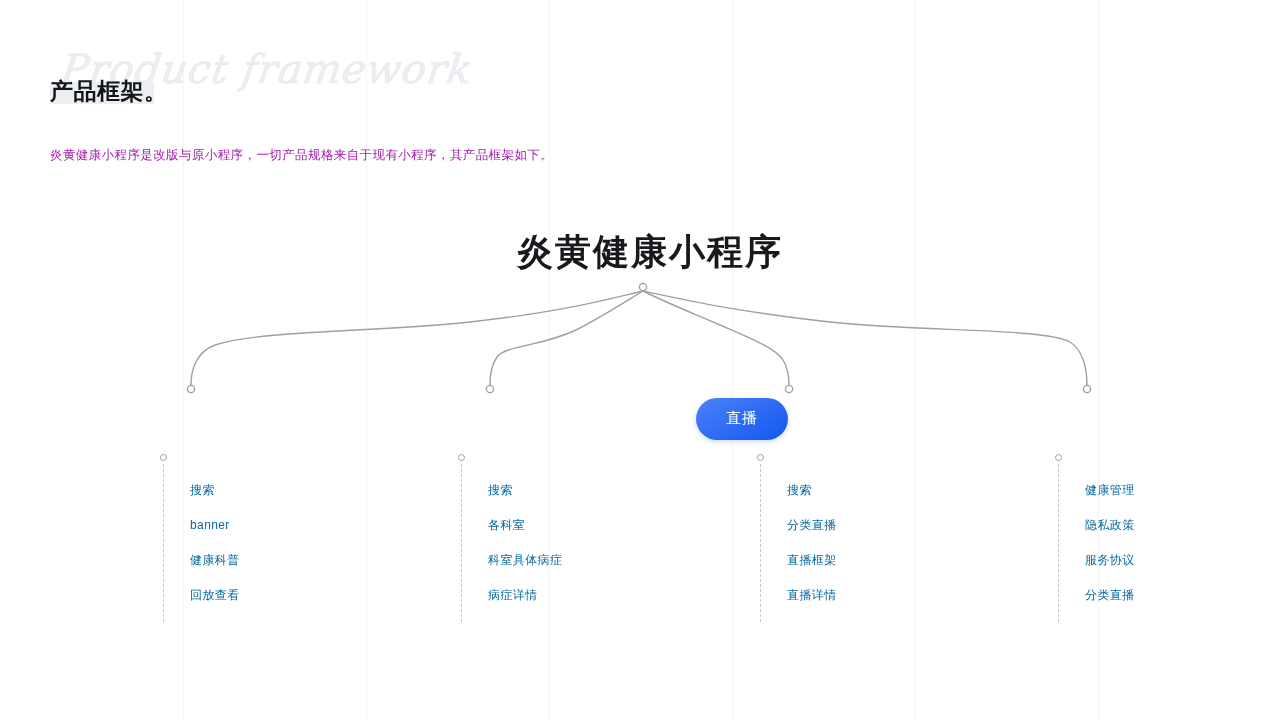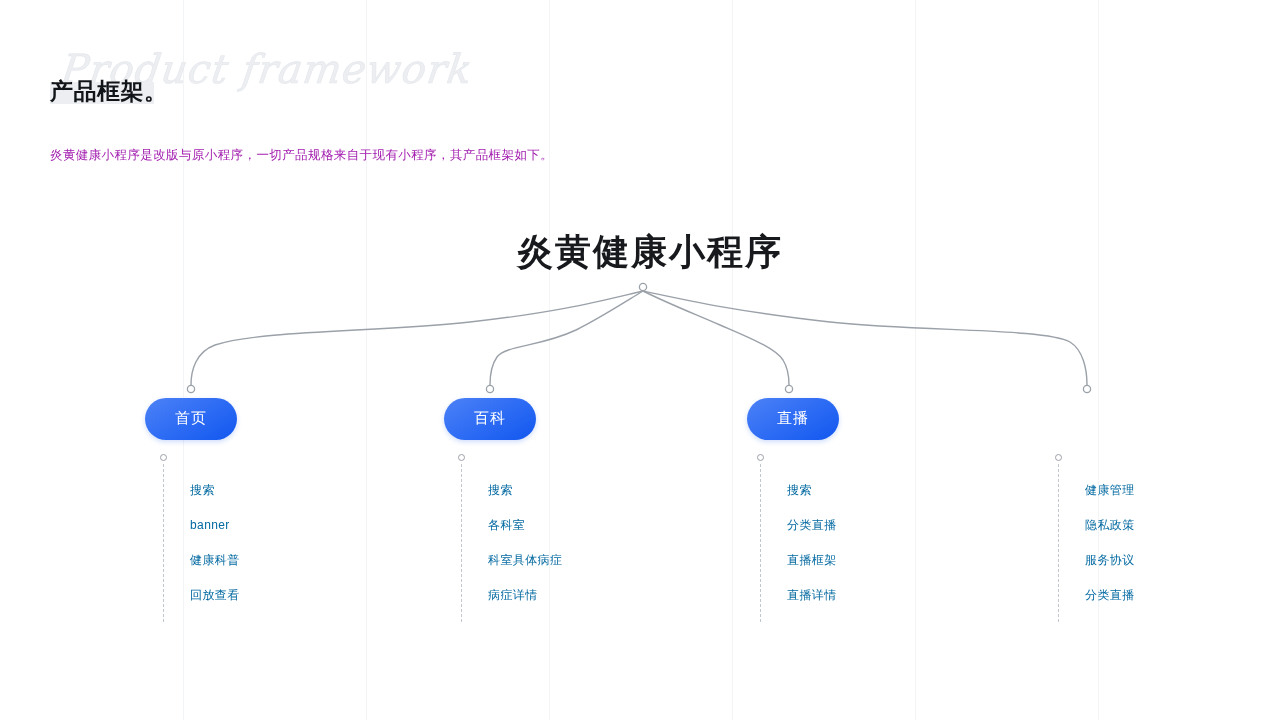--- a/index.html
+++ b/index.html
@@ -203,27 +203,21 @@
       <path d="M643,291 C667,303 690,312 720,325 C752,339 775,348 783,360 C788,368 789,377 789,385"></path>
       <path d="M643,291 C690,301 740,312 830,322 C925,332 1045,328 1070,342 C1083,350 1087,369 1087,385"></path>
     </g>
     <circle cx="643" cy="287" r="3.6" fill="#ffffff" stroke="#9ba1a9" stroke-width="1.3"></circle>
     <circle cx="191" cy="389" r="3.6" fill="#ffffff" stroke="#9ba1a9" stroke-width="1.3"></circle>
     <circle cx="490" cy="389" r="3.6" fill="#ffffff" stroke="#9ba1a9" stroke-width="1.3"></circle>
     <circle cx="789" cy="389" r="3.6" fill="#ffffff" stroke="#9ba1a9" stroke-width="1.3"></circle>
     <circle cx="1087" cy="389" r="3.6" fill="#ffffff" stroke="#9ba1a9" stroke-width="1.3"></circle>
   </svg>
 
-  <div class="branch" style="left:191px">
-    <span class="pill">首页</span>
-  </div>
-  <div class="branch" style="left:490px">
-    <span class="pill">百科</span>
-  </div>
-  <div class="branch" style="left:793px">
+  <div class="branch" style="left:742px">
     <span class="pill">直播</span>
   </div>
 
   <div class="sublist" style="left:160px">
     <span class="sub-dot"></span>
     <span class="sub-rail"></span>
     <div class="sub-items">
       <div class="sub-item">搜索</div>
       <div class="sub-item">banner</div>
       <div class="sub-item">健康科普</div>

